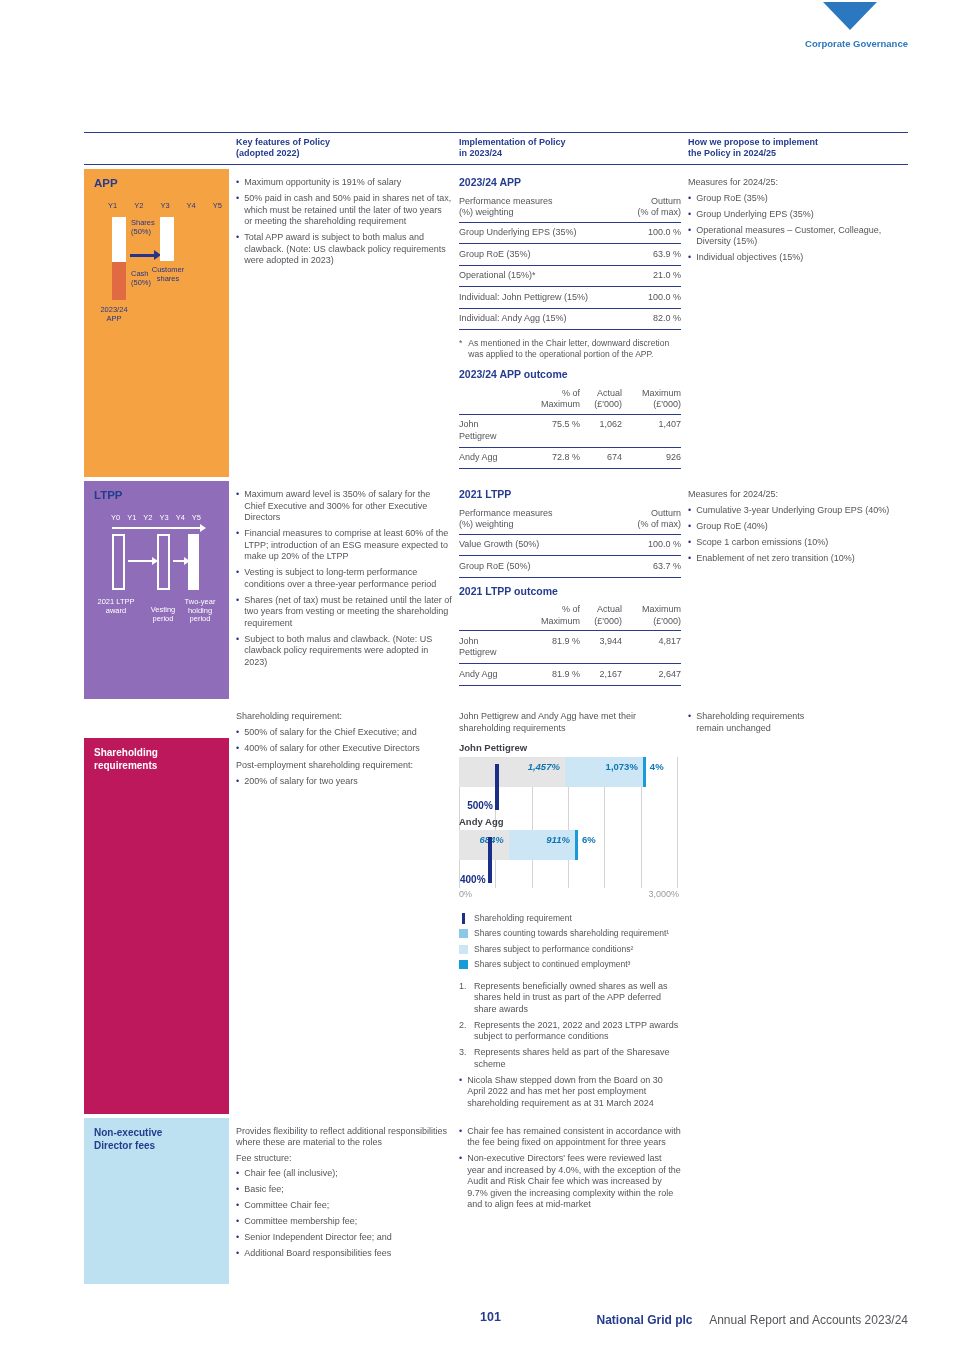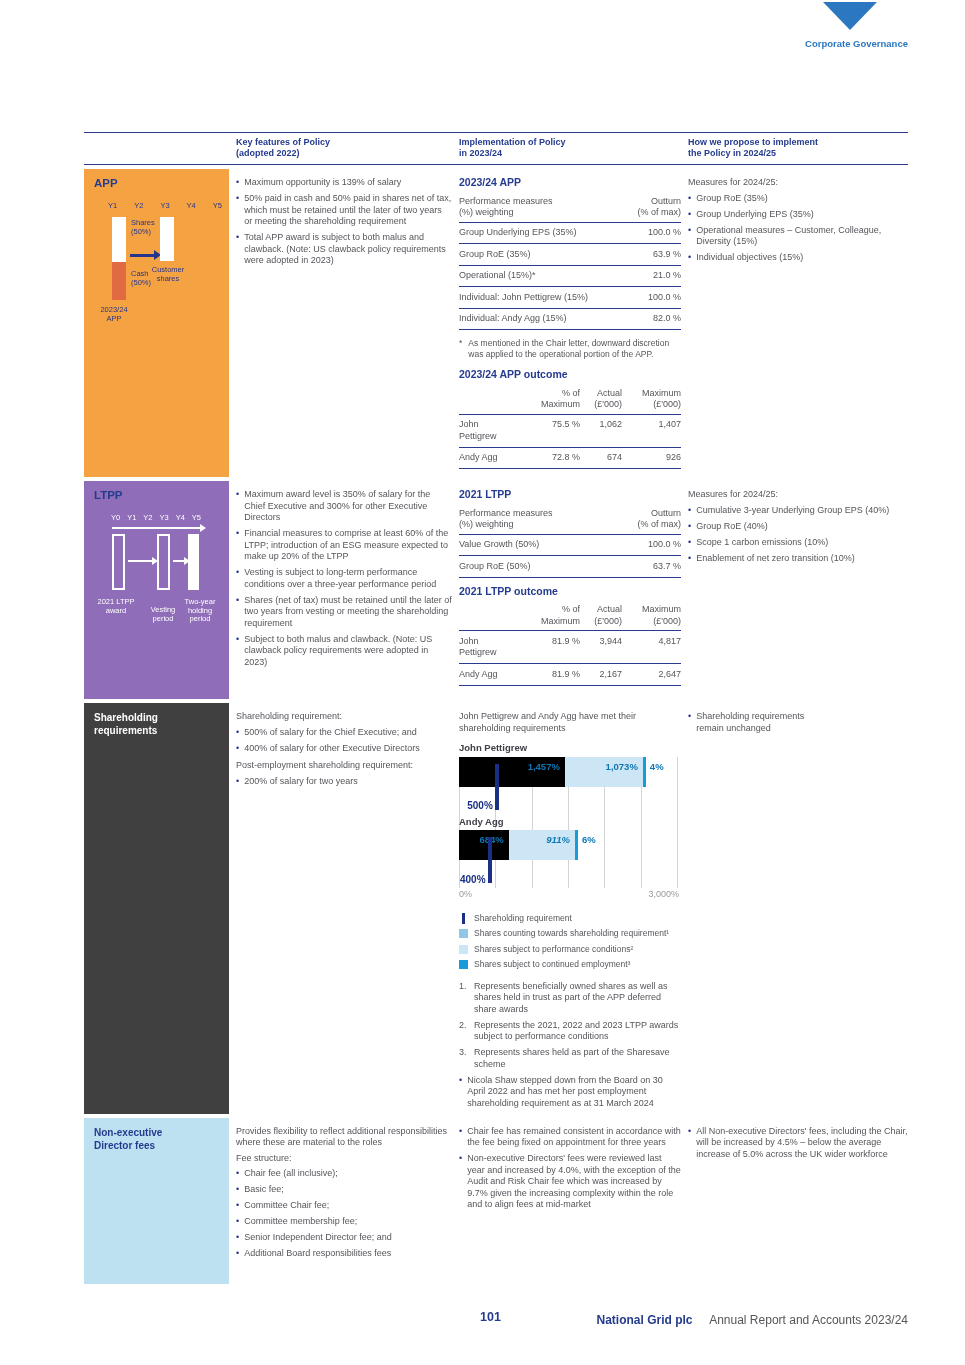--- a/index.html
+++ b/index.html
@@ -40,21 +40,21 @@
   .prow.section { margin-top:4px; }
   .row-app { min-height:288px; }
   .row-ltpp { min-height:218px; }
   .row-sh  { min-height:410px; }
   .row-ned { min-height:166px; }
   .cell { padding-top:8px; font-size:9px; line-height:11.5px; }
   
   .side { padding:8px 10px; position:relative; }
   .side-app { background:#f5a342; }
   .side-ltpp { background:#8f6db8; }
-  .side-sh { background:#404040; }
+  .side-sh { background:#be185d;margin-top:35px; }
   .side-ned { background:#bee1f2; }
   .side-title { font-size:11.5px; font-weight:bold; color:#253b8e; line-height:13px; }
   .side-title.white { color:#fff; font-size:10px; }
   .side-title.navy10 { color:#253b8e; font-size:10px; }
   
   .diagram { position:relative; margin-top:12px; height:130px; font-size:7.5px; line-height:8.5px; color:#27348b; }
   .diagram.white { color:#fff; }
   .yrrow { position:absolute; display:flex; justify-content:space-between; }
   .app-years { left:14px; width:114px; top:0; }
   .ltpp-years { left:17px; width:90px; top:0; }
@@ -104,21 +104,21 @@
   .otable td:first-child { width:62px; padding-right:4px; }
   .star-note { display:flex; gap:6px; font-size:8.5px; line-height:10.5px; margin:2px 0 10px; }
   
   .sh-chart { position:relative; margin-top:8px; }
   .sh-grid { position:absolute; left:0; right:4px; top:15px; bottom:13px; z-index:0; }
   .sh-grid div { position:absolute; top:0; bottom:0; width:1px; background:#d4d4d4; }
   .sh-name { position:relative; z-index:1; font-size:9.5px; font-weight:bold; color:#404048; margin-bottom:3px; }
   .sh-rowp { position:relative; z-index:1; height:30px; margin-bottom:29px; margin-right:4px; }
   .sh-bar { display:flex; height:30px; }
   .sh-seg { display:flex; justify-content:flex-end; }
-  .sh-counting { background:#000000; }
+  .sh-counting { background:#e5e5e5;font-style:italic; }
   .sh-performance { background:#cde6f5; }
   .sh-employment { background:#189cd8; min-width:3px; }
   .sh-seg span, .sh-outlabel {
     font-size:9.5px; font-weight:bold; color:#0e76b4; white-space:nowrap;
   }
   .sh-seg span { padding:4px 5px 0 0; }
   .sh-outlabel { margin-left:4px; padding-top:4px; }
   .sh-req { position:absolute; top:7px; width:3.5px; height:46px; background:#1a2f85; }
   .sh-req span {
     position:absolute; bottom:-2px; right:6px;
@@ -184,21 +184,21 @@
 (50%)</span>
         <span class="lbl pre def-lbl">Customer
 shares</span>
         <span class="lbl pre award-lbl">2023/24
 APP</span>
       </div>
     </div>
     <div class="cell">
         <div class="bullet">
           <span class="dot"></span>
-          <span class="bt">Maximum opportunity is 139% of salary</span>
+          <span class="bt">Maximum opportunity is 191% of salary</span>
         </div>
         <div class="bullet">
           <span class="dot"></span>
           <span class="bt">50% paid in cash and 50% paid in shares net of tax, which must be retained until the later of two years or meeting the shareholding requirement</span>
         </div>
         <div class="bullet">
           <span class="dot"></span>
           <span class="bt">Total APP award is subject to both malus and clawback. (Note: US clawback policy requirements were adopted in 2023)</span>
         </div>
       </div>
@@ -573,26 +573,20 @@
     <div class="cell">
         <div class="bullet">
           <span class="dot"></span>
           <span class="bt">Chair fee has remained consistent in accordance with the fee being fixed on appointment for three years</span>
         </div>
         <div class="bullet">
           <span class="dot"></span>
           <span class="bt">Non-executive Directors' fees were reviewed last year and increased by 4.0%, with the exception of the Audit and Risk Chair fee which was increased by 9.7% given the increasing complexity within the role and to align fees at mid-market</span>
         </div>
       </div>
-    <div class="cell">
-        <div class="bullet">
-          <span class="dot"></span>
-          <span class="bt">All Non-executive Directors' fees, including the Chair, will be increased by 4.5% – below the average increase of 5.0% across the UK wider workforce</span>
-        </div>
-      </div>
   </div>
 
 </div>
 
 <div class="footer">
   <span class="page-num">101</span>
   <span class="footer-right">
     <span class="footer-brand">National Grid plc</span>
     <span class="footer-report">Annual Report and Accounts 2023/24</span>
   </span>

